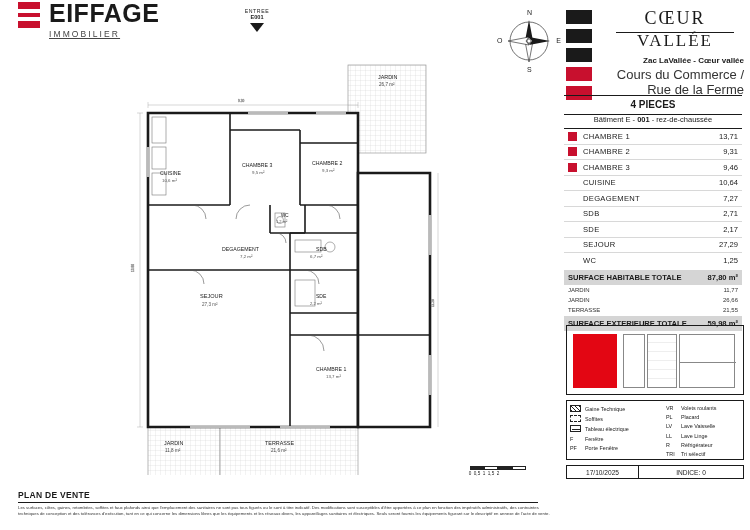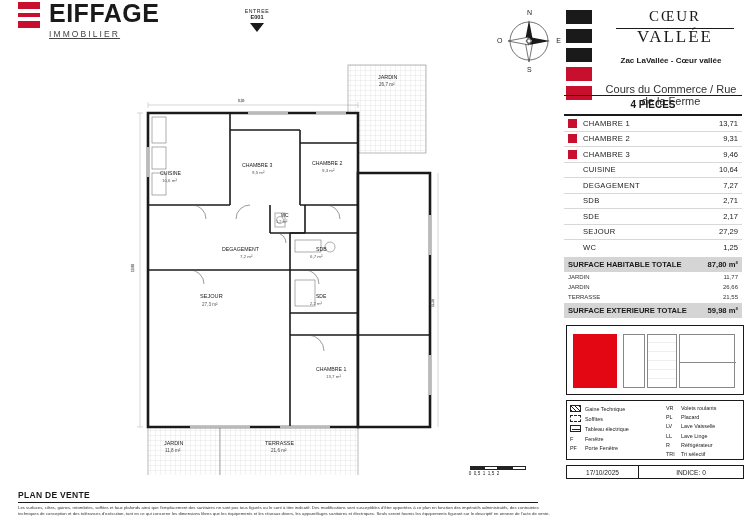--- a/index.html
+++ b/index.html
@@ -43,28 +43,28 @@
   .compass .s { left:29px; bottom:-1px; }
   .compass .w { left:-1px; top:27px; }
   .compass .e { right:-1px; top:27px; }
   .compass svg { position:absolute; left:8px; top:8px; }
 
   
   .rb-stack { position:absolute; left:566px; top:10px; }
   .rb { width:26px; height:14px; background:#1a1a1a; margin-bottom:5px; }
 
   .cv-logo { position:absolute; left:610px; top:8px; width:130px; text-align:center; }
-  .cv-l1 { font-size:15px; letter-spacing:2px; color:#1a1a1a; font-family:"Liberation Serif", serif; }
+  .cv-l1 { font-size:18px; letter-spacing:2px; color:#1a1a1a; font-family:"Liberation Serif", serif; }
   .cv-l2 { font-size:17px; letter-spacing:2px; color:#1a1a1a; font-family:"Liberation Serif", serif; margin-top:-2px; }
   .cv-rule { height:1px; background:#1a1a1a; margin:3px 6px 0; }
 
-  .addr { position:absolute; left:598px; top:55px; width:146px; text-align:center; }
+  .addr { position:absolute; left:598px; top:55px; width:146px; text-align:right; }
   .addr .a1 { font-size:8px; font-weight:bold; color:#1a1a1a; line-height:12px; }
   .addr .a2 { font-size:8px; font-weight:bold; color:#1a1a1a; line-height:12px; }
-  .addr .a3 { font-size:11px; color:#333; margin-top:16px; }
+  .addr .a3 { font-size:13px; color:#333; margin-top:0; }
 
   
   .info { position:absolute; left:564px; top:95px; width:178px; }
   .info .title { text-align:center; font-size:10px; font-weight:bold; padding:3px 0 4px; }
   .info .bat { text-align:center; font-size:7.5px; padding-bottom:4px; }
   .info .bat b { font-weight:bold; }
   .hr { height:1px; background:#1a1a1a; }
   .row { display:flex; align-items:center; font-size:7.6px; height:15.5px; border-bottom:1px solid #d8d8d8; padding-left:4px; }
   .row .sq { width:9px; height:9px; background:#c8102e; margin-right:6px; flex:none; }
   .row .sq.blank { background:transparent; }
@@ -179,20 +179,23 @@
 
   <div class="addr">
     <div class="a1">Zac LaVallée - Cœur vallée</div>
     <div class="a3">Cours du Commerce / Rue de la Ferme</div>
   </div>
 
   <div class="info">
     <div class="hr"></div>
     <div class="title">4 PIECES</div>
     <div class="hr"></div>
+    <div class="bat">
+      <span>Bâtiment E - </span><b>001</b><span> - rez-de-chaussée</span>
+    </div>
     <div class="hr"></div>
 
     <div class="row">
       <div class="sq"></div>
       <div class="nm">CHAMBRE 1</div>
       <div class="val">13,71</div>
     </div>
     <div class="row">
       <div class="sq"></div>
       <div class="nm">CHAMBRE 2</div>

